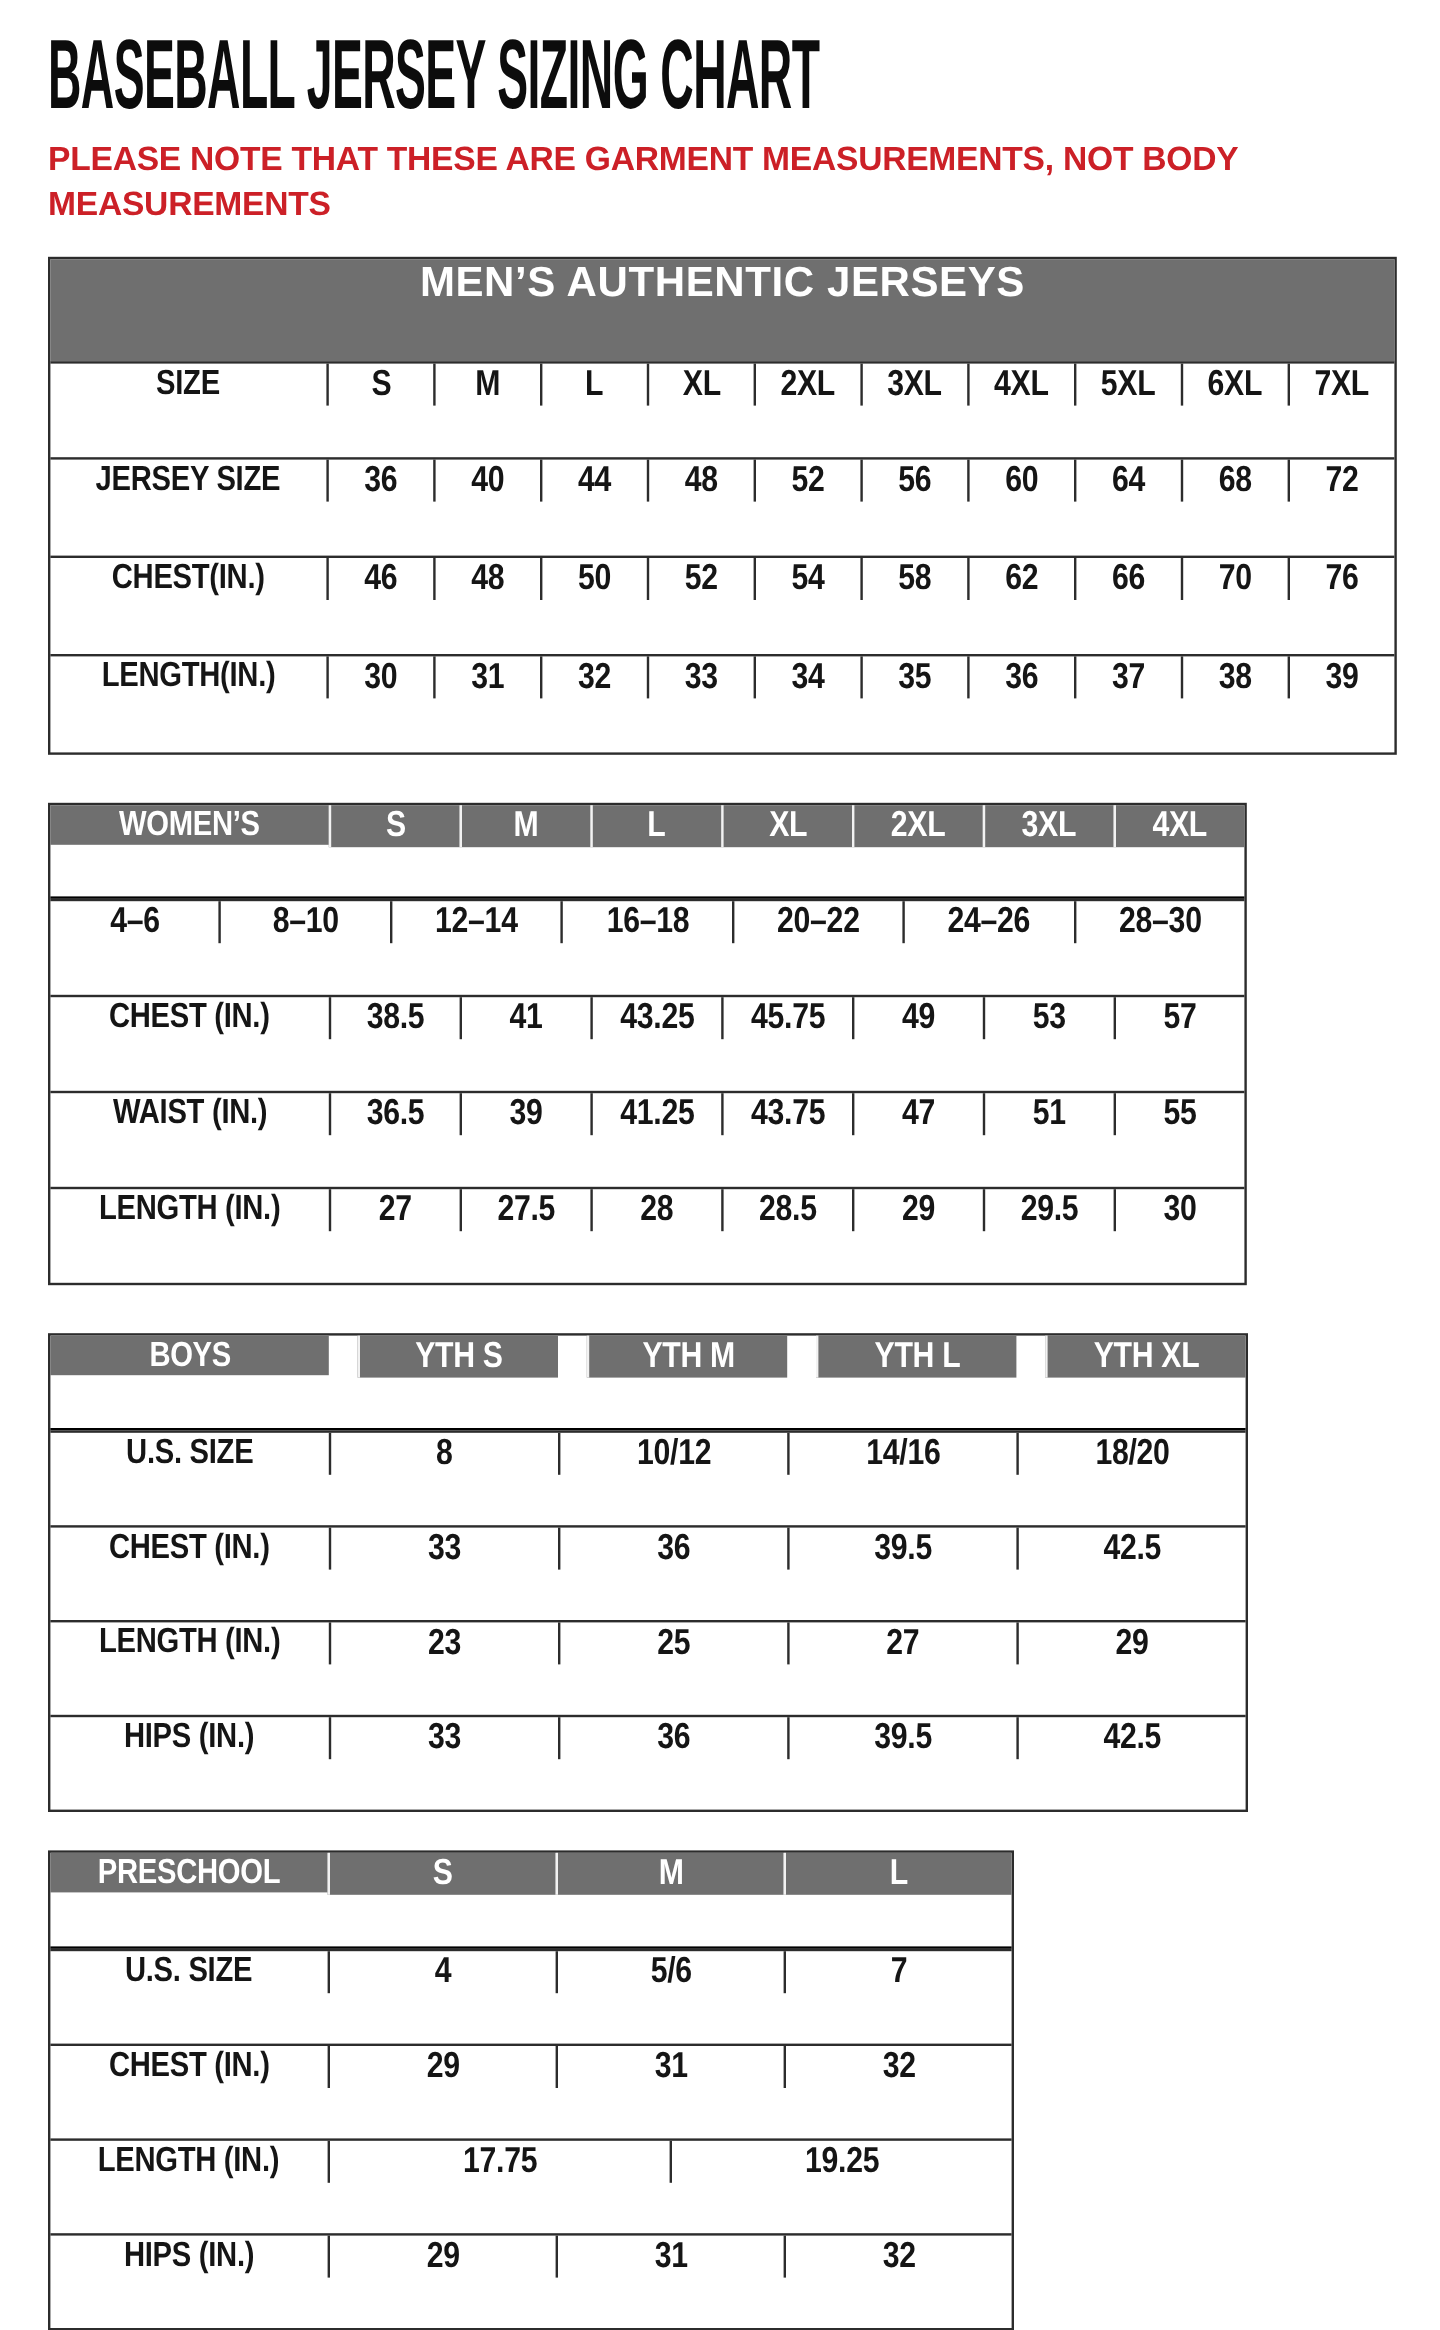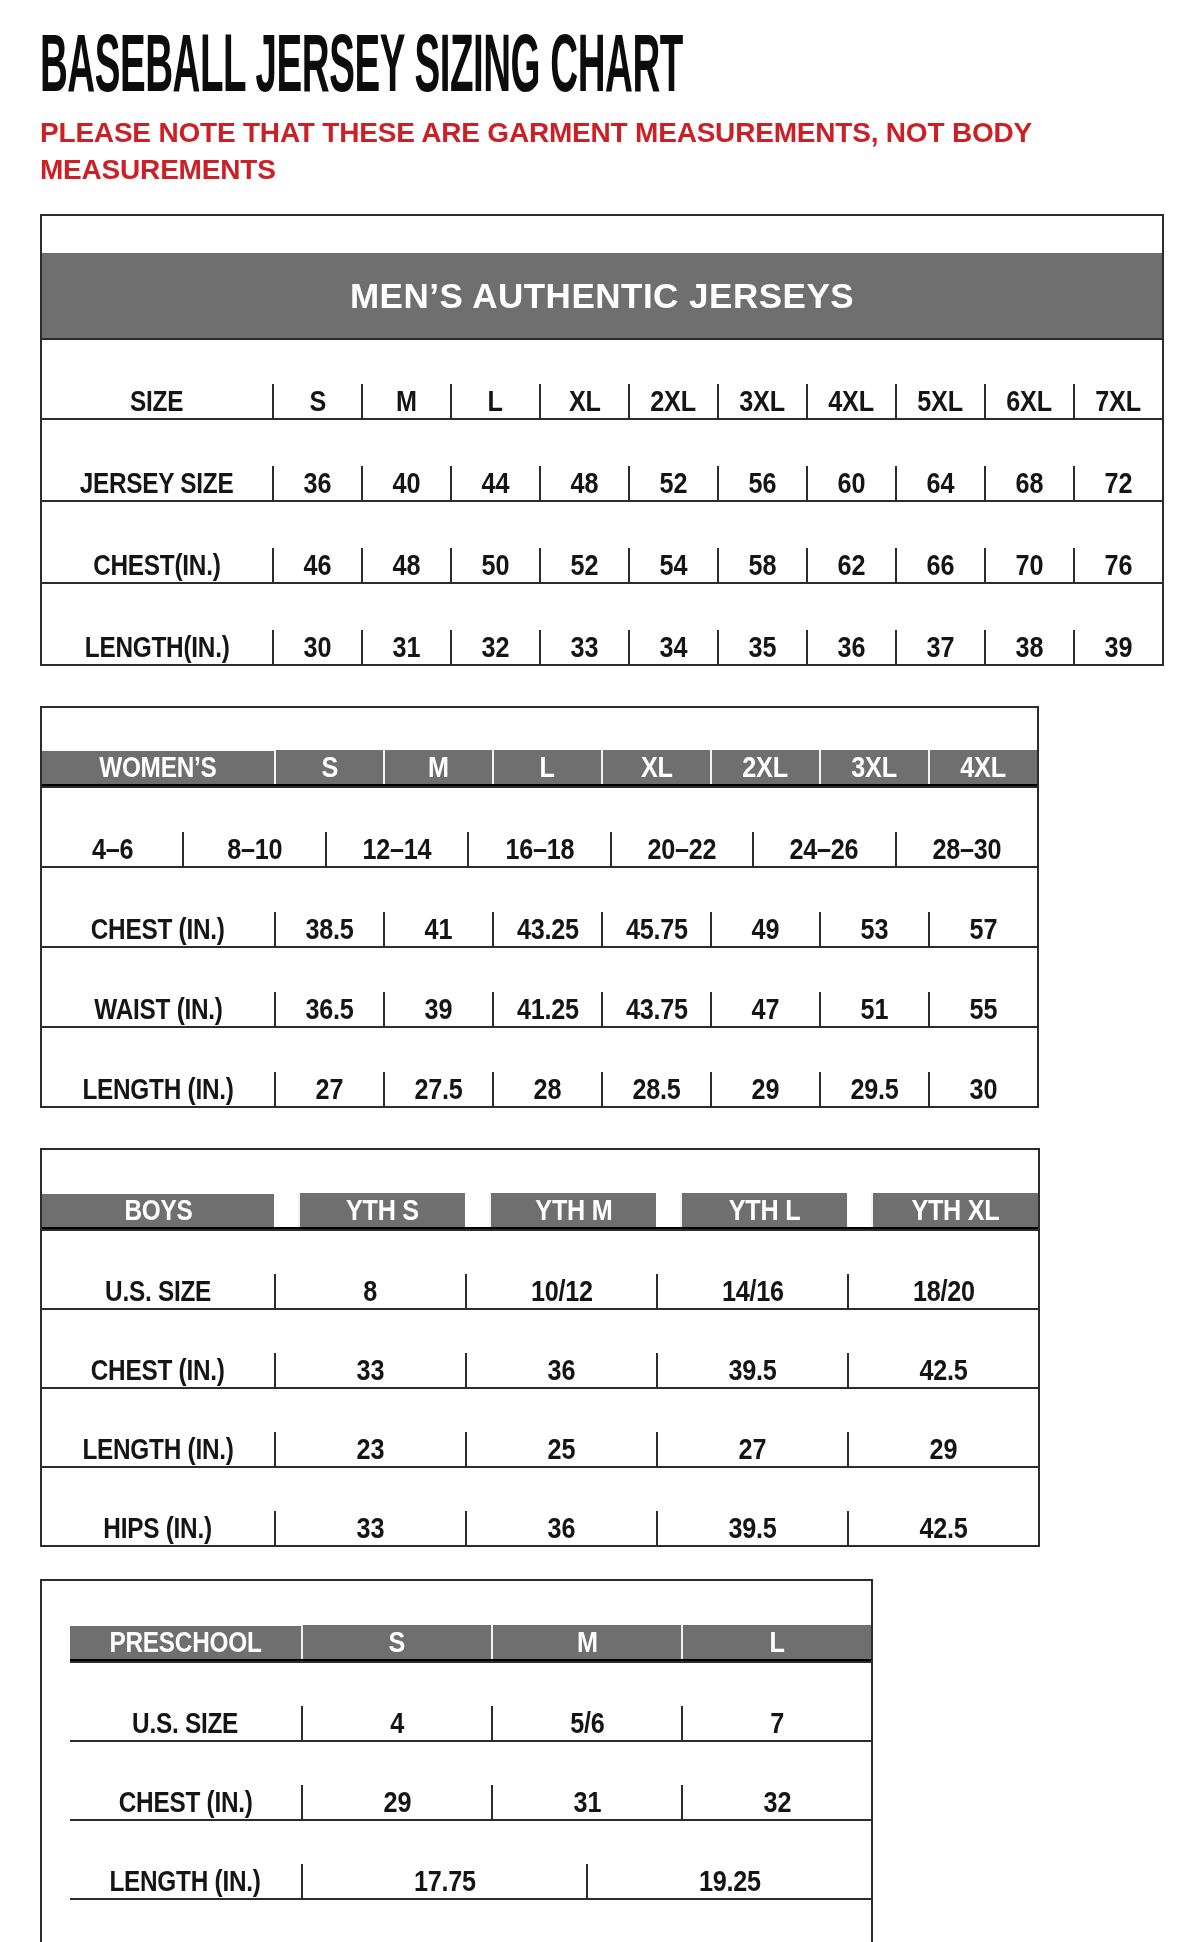--- a/index.html
+++ b/index.html
@@ -13,23 +13,23 @@
               transform:scaleX(0.47);transform-origin:0 50%;line-height:1;color:#0c0c0c;}
 
   
   .note{margin-top:10px;font-size:28px;line-height:37px;font-weight:bold;
         color:var(--red);white-space:pre-line;letter-spacing:-0.2px;}
 
   :root{--red:#cc2027;--gray:#6f6f6f;--line:#2c2c2c;}
 
   
   .tbl{border:2px solid var(--line);background:#fff;box-sizing:content-box;}
-  .trow{display:flex;align-items:flex-end;}
+  .trow{display:flex;align-items:flex-start;}
   .trow + .trow{border-top:2px solid var(--line);}
-  .banner-row{background:var(--gray);display:flex;align-items:center;justify-content:center;margin-top:37px;}
+  .banner-row{background:var(--gray);display:flex;justify-content:center;}
   .banner-text{font-size:35px;font-weight:bold;color:#fff;letter-spacing:0.5px;}
   .gray-header{border-bottom:2px solid #000;}
   .gray-header .cell{background:var(--gray);color:#fff;}
   .gray-header .cell + .cell{border-left:2px solid #f2f2f2;}
   .plain-header .cell + .cell,
   .data-row .cell + .cell{border-left:2px solid var(--line);}
   .cell{flex:1 1 0;display:flex;align-items:center;justify-content:center;
         font-size:30px;font-weight:bold;overflow:hidden;}
   .label-cell{font-size:29px;}
   .ct{display:inline-block;transform:scaleX(0.84);text-align:center;
@@ -401,21 +401,21 @@
             <span class="ct">36</span>
           </div>
           <div class="cell value-cell">
             <span class="ct">39.5</span>
           </div>
           <div class="cell value-cell">
             <span class="ct">42.5</span>
           </div>
         </div>
       </div>
-      <div class="tbl" style="width: 801px; margin-top: 32px; padding-left: 28px;">
+      <div class="tbl" style="width: 801px; margin-top: 32px;">
         <div class="trow header-row gray-header" style="height: 78px;">
           <div class="cell label-cell" style="flex: 0 0 231px;">
             <span class="ct">PRESCHOOL</span>
           </div>
           <div class="cell head-cell">
             <span class="ct">S</span>
           </div>
           <div class="cell head-cell">
             <span class="ct">M</span>
           </div>

